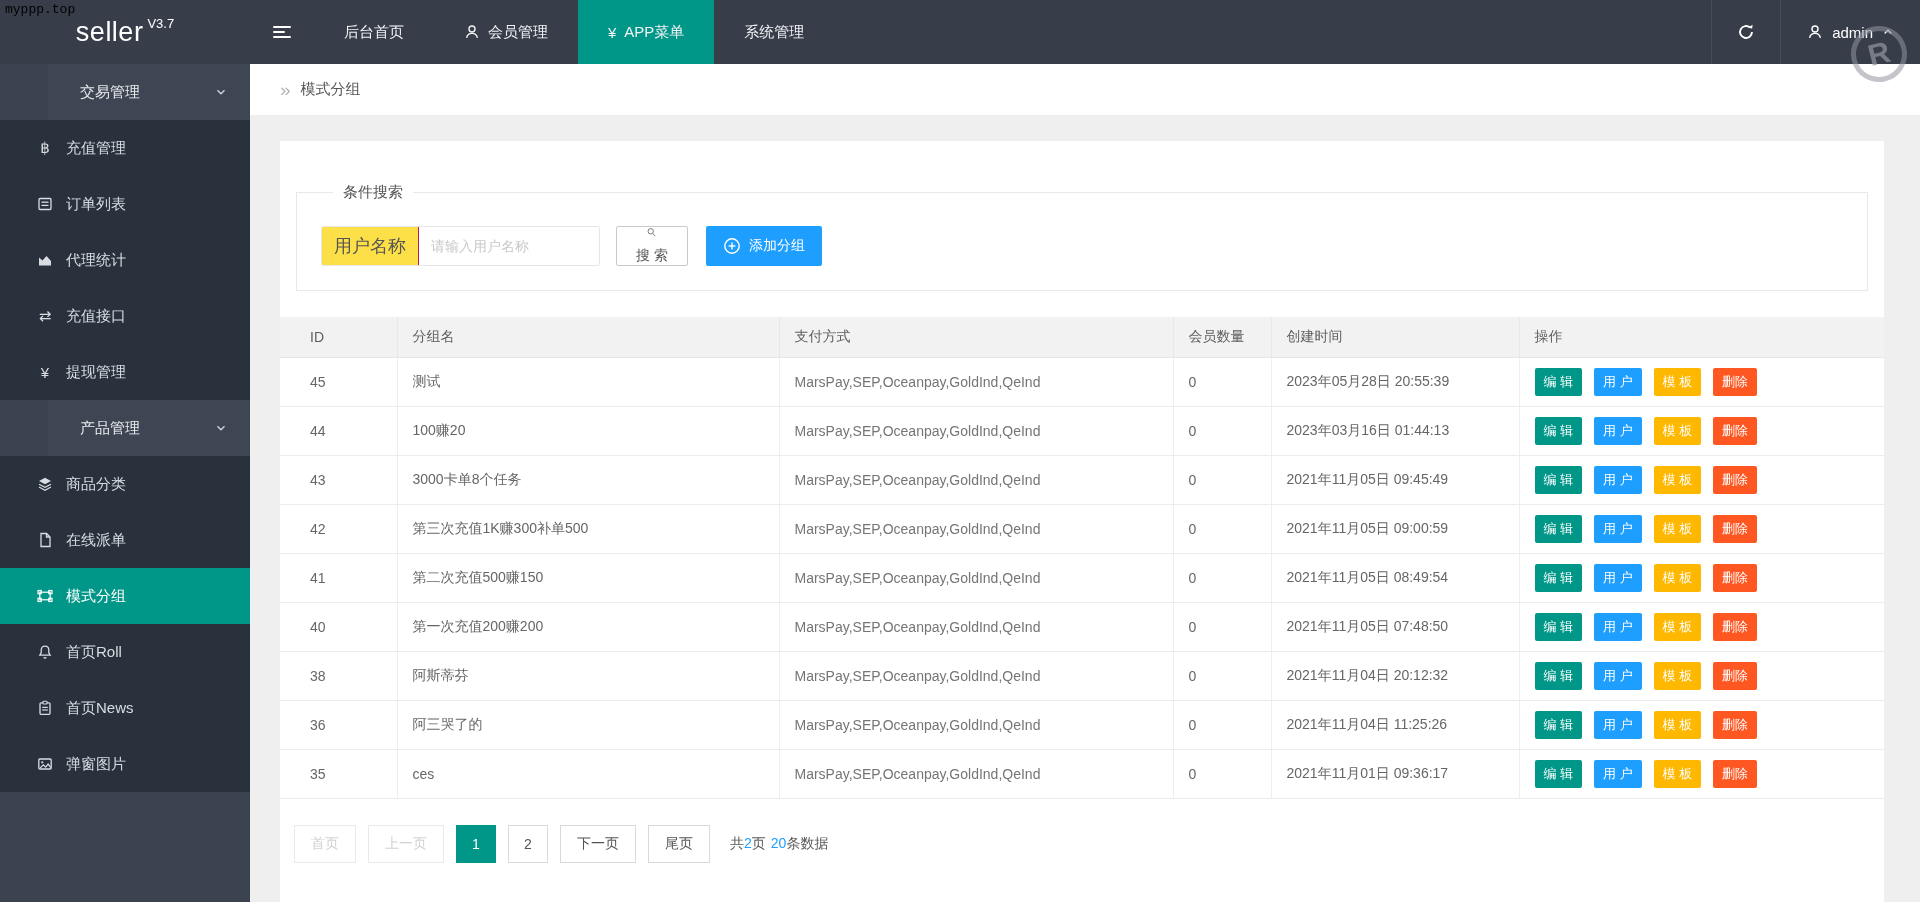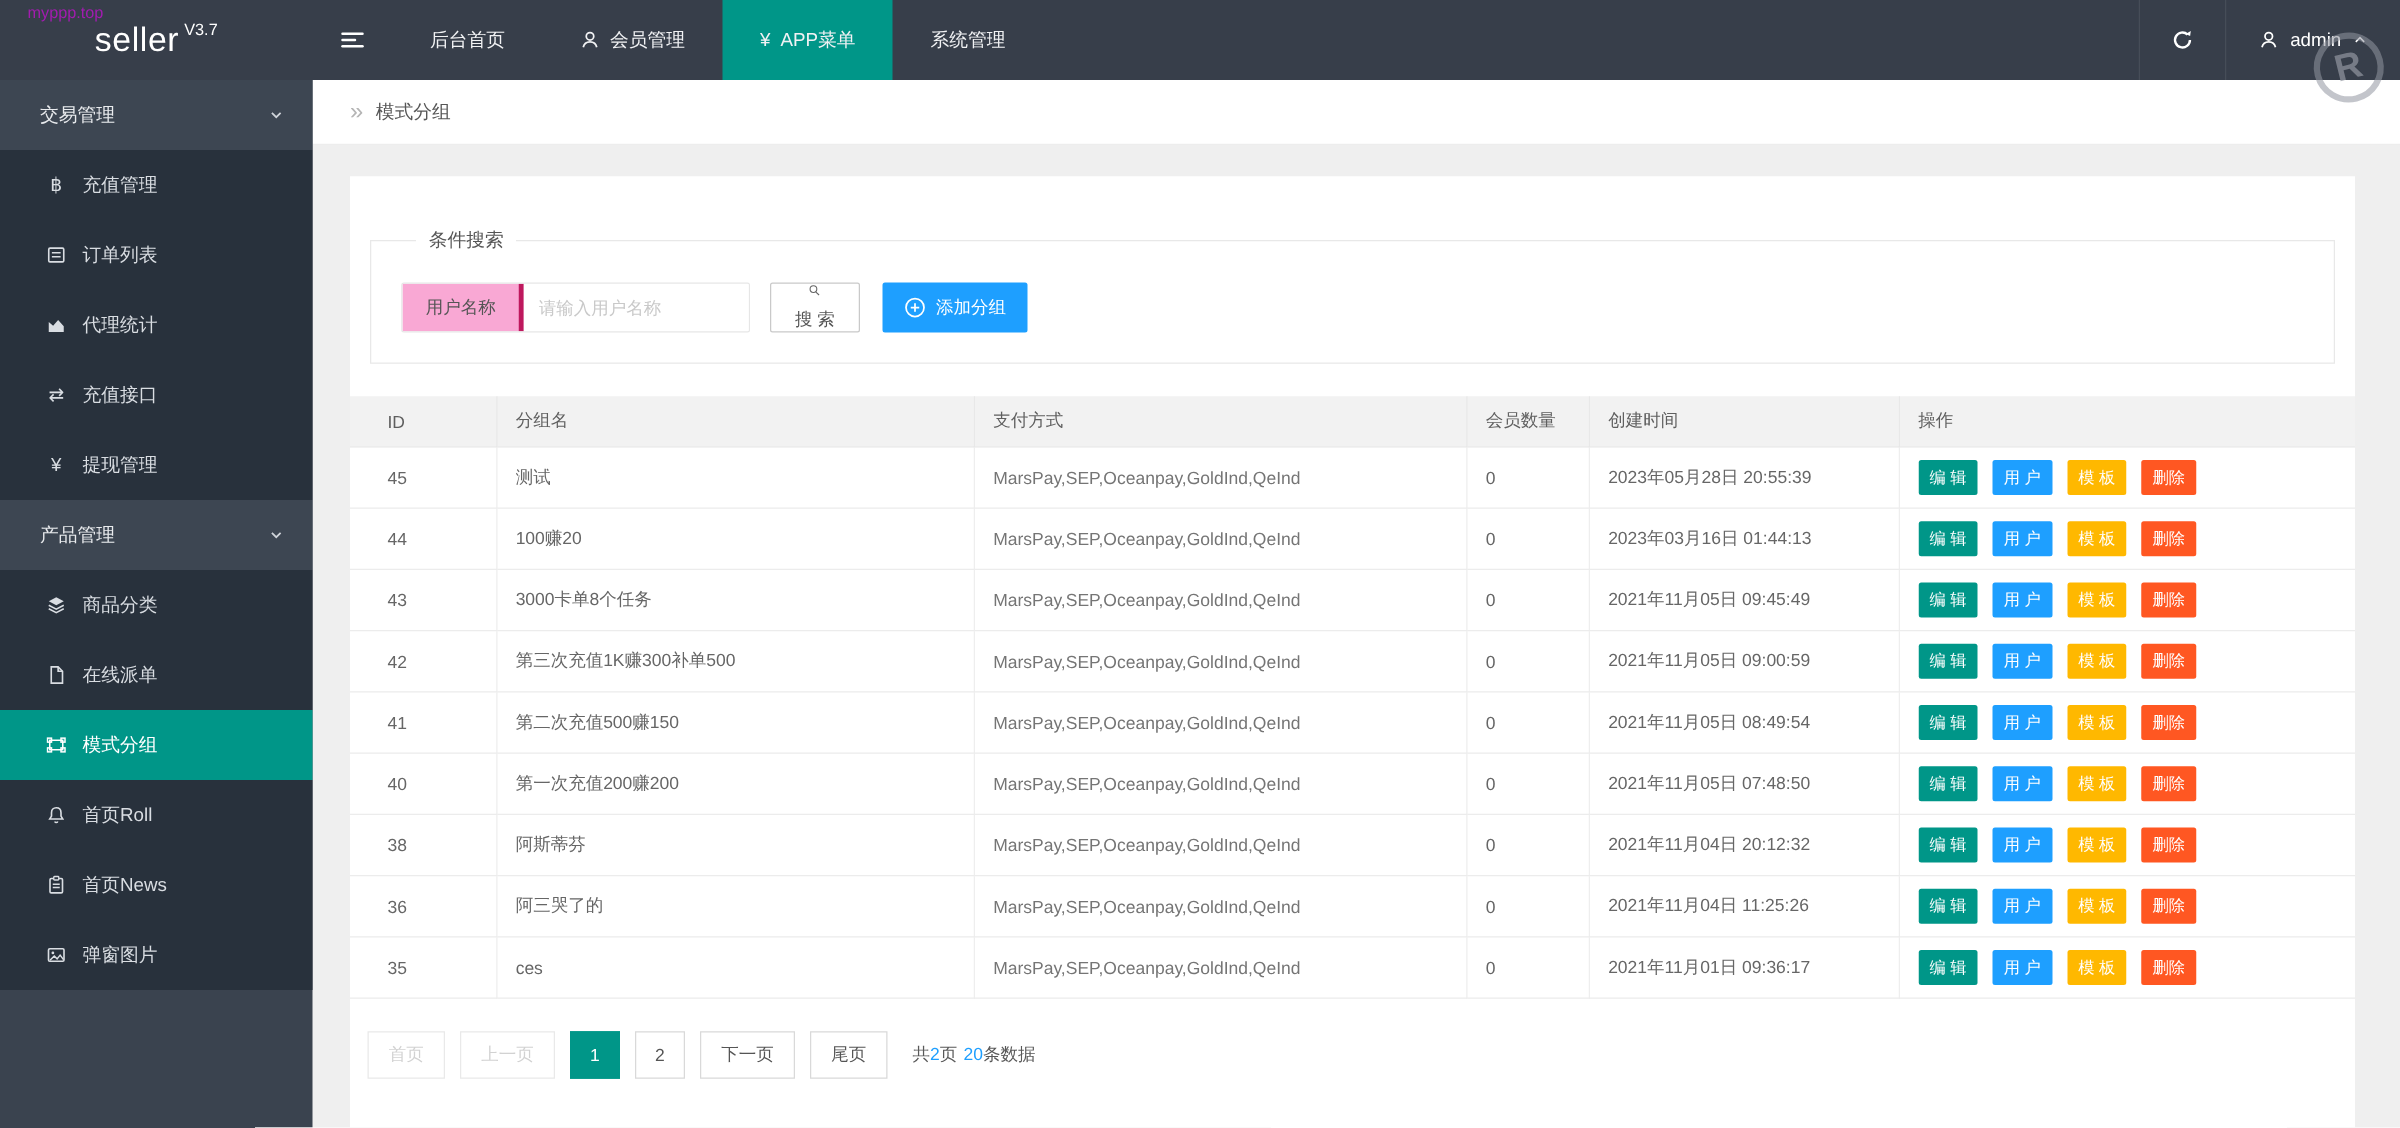--- a/index.html
+++ b/index.html
@@ -20,44 +20,44 @@
   .bars span:nth-child(1){ width:18px; } .bars span:nth-child(2){ width:12px; } .bars span:nth-child(3){ width:18px; }
   .nav { display:flex; align-items:stretch; }
   .nav-item { display:flex; align-items:center; gap:8px; padding:0 30px; color:#f1f2f4; font-size:15px; cursor:pointer; }
   .nav-item.active { background:#009688; }
   .nav-yen { font-size:15px; }
   .top-right { margin-left:auto; display:flex; align-items:stretch; }
   .icon-btn { width:70px; display:flex; align-items:center; justify-content:center; cursor:pointer;
               border-left:1px solid rgba(255,255,255,.08); border-right:1px solid rgba(255,255,255,.08); }
   .user-block { display:flex; align-items:center; gap:9px; padding:0 26px; color:#fff; font-size:15px; cursor:pointer; }
   
-  .wm-site { position:absolute; top:2px; left:22px; z-index:9; color:#a21caf; font-family:Liberation Sans, sans-serif; font-size:13px; }
+  .wm-site { position:absolute; top:2px; left:5px; z-index:9; color:#000000; font-family:Liberation Mono, monospace; font-size:13px; }
   .wm-logo { position:absolute; top:26px; right:13px; z-index:9; width:56px; height:56px; border-radius:50%;
              border:5px solid rgba(145,150,160,.55); color:rgba(145,150,160,.7);
              display:flex; align-items:center; justify-content:center; font-size:30px; font-weight:bold; transform:rotate(-14deg); }
   
   .sidebar { position:absolute; top:64px; left:0; bottom:0; width:250px; background:#3a434f; z-index:4; }
-  .side-header { height:56px; background:#3d4652; display:flex; align-items:center; padding:0 22px 0 32px; color:#e9ebee; font-size:15px; cursor:pointer; }
+  .side-header { height:56px; background:#3d4652; display:flex; align-items:center; padding:0 22px 0 32px; color:#e9ebee; font-size:15px; cursor:pointer;margin-left:48px; }
   .side-header .chev { margin-left:auto; }
   .side-item { height:56px; background:#28313c; display:flex; align-items:center; padding:0 20px 0 34px; color:#d9dde2; font-size:15px; cursor:pointer; }
   .side-item .icn { width:22px; margin-right:10px; display:flex; justify-content:center; align-items:center; font-size:15px; color:#d9dde2; }
   .side-item.active { background:#009688; color:#fff; }
   .side-item.active .icn { color:#fff; }
   
   .breadcrumb { position:absolute; top:64px; left:250px; right:0; height:52px; background:#fff; border-bottom:1px solid #ededed;
                 display:flex; align-items:center; gap:10px; padding-left:30px; z-index:3; }
   .crumb-icon { color:#b5b5b5; font-size:19px; }
   .crumb-text { color:#565656; font-size:15px; }
   
   .card { position:absolute; left:280px; top:141px; width:1604px; bottom:0; background:#fff; }
   fieldset.search-box { margin:42px 16px 0 16px; border:1px solid #e8e8e8; padding:14px 20px 24px 24px; }
   fieldset.search-box legend { margin-left:12px; padding:0 10px; color:#555; font-size:15px; }
   .search-row { display:flex; align-items:center; margin-top:10px; }
   .input-group { display:flex; height:40px; border:1px solid #e6e6e6; border-radius:2px; overflow:hidden; }
-  .ig-label { width:97px; background:#f9a8d4; border-right:4px solid #be185d; display:flex; align-items:center; justify-content:center; color:#555; font-size:14px; }
+  .ig-label { width:97px; background:#fde047; border-right:1px solid #be185d; display:flex; align-items:center; justify-content:center; color:#555; font-size:18px; }
   .ig-input { width:180px; border:none; outline:none; padding:0 12px; font-size:14px; color:#333; font-family:inherit; }
   .ig-input::placeholder { color:#c9c9c9; }
   .btn-search { margin-left:16px; height:40px; padding:0 19px; display:flex; align-items:center; gap:10px; background:#fff;
                 border:1px solid #c9c9c9; border-radius:2px; color:#555; font-size:14px; cursor:pointer;flex-direction:column; }
   .btn-add { margin-left:18px; height:40px; padding:0 17px; display:flex; align-items:center; gap:8px; background:#1E9FFF;
              border:none; border-radius:2px; color:#fff; font-size:14px; cursor:pointer; }
   
   .grid { width:100%; border-collapse:collapse; table-layout:fixed; margin-top:26px; }
   .grid th { height:40px; background:#f2f2f2; text-align:left; font-weight:normal; color:#5f5f5f; font-size:14px;
              padding:0 15px; border-right:1px solid #e8e8e8; border-bottom:1px solid #e6e6e6; }

